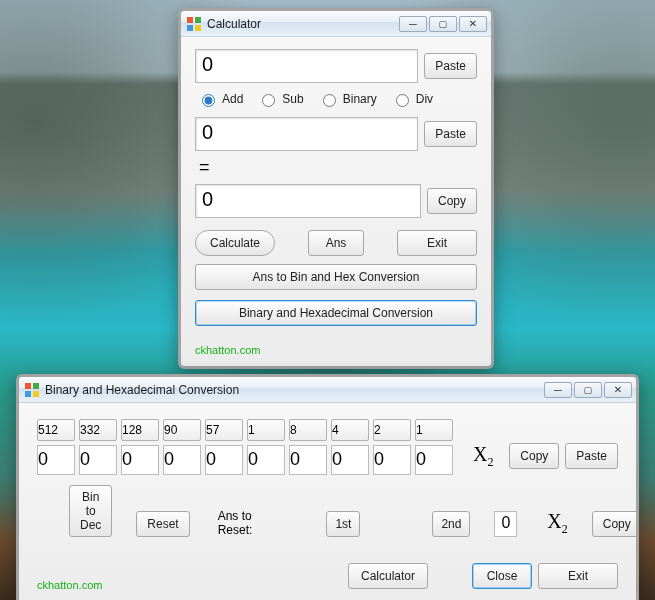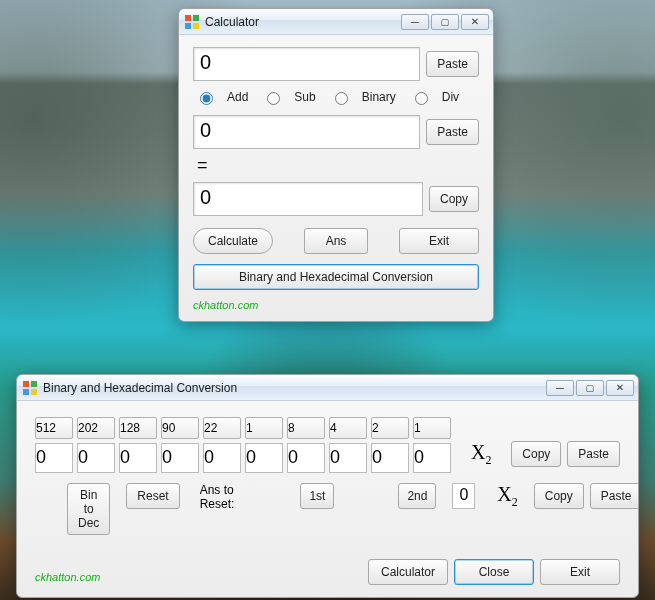--- a/index.html
+++ b/index.html
@@ -22,21 +22,21 @@
     position:absolute; inset:0;
     background:
       radial-gradient(ellipse at 5% 20%, rgba(70,85,75,0.7) 0%, rgba(70,85,75,0) 30%),
       radial-gradient(ellipse at 95% 20%, rgba(80,100,90,0.7) 0%, rgba(80,100,90,0) 30%),
       radial-gradient(ellipse at 50% 90%, rgba(40,30,20,0.6) 0%, rgba(40,30,20,0) 35%);
     pointer-events:none;
   }
   .window {
     position: absolute;
     background: #0ea5e9;
-    border: 1px solid #a3a3a3;
+    border: 3px solid #a3a3a3;
     border-radius: 6px;
     box-shadow: 0 4px 18px rgba(0,0,0,0.35), 0 0 0 1px rgba(255,255,255,0.25) inset;
     overflow: hidden;
   }
   .titlebar {
     height: 26px;
     background: linear-gradient(to bottom, #fafcfe 0%, #e6eef6 45%, #d4e1ef 46%, #e9f1f8 100%);
     border-bottom: 1px solid #c6d2de;
     display: flex;
     align-items: center;
@@ -93,24 +93,24 @@
     color:#222;
     cursor:default;
     min-height:26px;
   }
   .btn.wide { width:100%; }
   .btn.blue {
     border:1.5px solid #2b90d9;
     box-shadow:0 0 0 1px rgba(43,144,217,.35) inset;
   }
   .radios { display:flex; gap:14px; align-items:center; margin:2px 0 10px 2px; }
-  .radios label { display:flex; align-items:center; gap:11px; color:#222; }
+  .radios label { display:flex; align-items:center; gap:4px; color:#222; }
   .radios input { accent-color:#2b7cc0; }
   .eq { font:18px Arial; margin:-2px 0 6px 4px; color:#000; }
-  .footer-link { color:#16b018; font-size:11px; margin-top:9px;font-style:italic; }
+  .footer-link { color:#16b018; font-size:11px; margin-top:18px; }
   
   .bit-hdr, .bit-row { display:flex; gap:4px; }
   .bitcell {
     width:38px; text-align:left;
   }
   .bit-hdr .bitcell {
     border:1px solid #b0b0b0;
     background:linear-gradient(to bottom,#fdfdfd,#ececec);
     border-radius:2px;
     height:22px; line-height:20px; font-size:12px;
@@ -120,21 +120,21 @@
     background:#fff;
     height:30px; font:18px Arial; line-height:26px;
   }
   .subscript { font:20px "Times New Roman", serif; margin-left:6px; }
   .subscript sub { font-size:12px; }
   .group-right { display:flex; gap:6px; margin-left:auto; }
   .decbox {
     width:70px; height:26px; border:1px solid #bbb; background:#fff;
     text-align:right; padding:2px 6px; font:16px Arial;
   }
-  .row2 { display:flex; align-items:flex-start; gap:16px; margin-top:10px;padding-left:32px; }
+  .row2 { display:flex; align-items:flex-end; gap:24px; margin-top:10px;padding-left:32px; }
   .ans-label { margin-left:4px; margin-right:2px; }
   .small-btn { padding:4px 8px;margin-left:48px; }
   .bh-bottom {
     display:flex; align-items:center; margin-top:24px;
   }
 </style>
 </head>
 <body>
 <div class="wallpaper-overlay"></div>
 
@@ -175,22 +175,25 @@
       <div class="textbox calc-input">0</div>
       <button class="btn">Paste</button>
     </div>
     <div class="eq">=</div>
     <div class="row">
       <div class="textbox calc-input">0</div>
       <button class="btn">Copy</button>
     </div>
     <div class="row" style="justify-content:space-between; margin-top:12px;">
       <button class="btn" style="width:80px;border-radius:13px;">Calculate</button>
-      <button class="btn" style="width:64px;">Ans</button>
+      <button class="btn" style="width:56px;">Ans</button>
       <button class="btn" style="width:80px;">Exit</button>
+    </div>
+    <div class="row">
+      <button class="btn wide">Ans to Bin and Hex Conversion</button>
     </div>
     <div class="row" style="margin-top:10px;">
       <button class="btn wide blue">Binary and Hexadecimal Conversion</button>
     </div>
     <div class="footer-link">ckhatton.com</div>
   </div>
 </div>
 
 <div class="window" style="left:16px; top:374px; width:623px;">
   <div class="titlebar">
@@ -200,24 +203,24 @@
       <div class="winbtn min"></div>
       <div class="winbtn max"></div>
       <div class="winbtn close"></div>
     </div>
   </div>
   <div class="client" style="padding:16px 18px 12px 18px;">
     <div style="display:flex; align-items:flex-start; gap:14px;">
       <div>
         <div class="bit-hdr" id="bit-headers">
             <div class="bitcell">512</div>
-            <div class="bitcell">202</div>
+            <div class="bitcell">332</div>
             <div class="bitcell">128</div>
             <div class="bitcell">90</div>
-            <div class="bitcell">22</div>
+            <div class="bitcell">57</div>
             <div class="bitcell">1</div>
             <div class="bitcell">8</div>
             <div class="bitcell">4</div>
             <div class="bitcell">2</div>
             <div class="bitcell">1</div>
           </div>
         <div class="bit-row" id="bit-values" style="margin-top:4px;">
             <div class="bitcell">0</div>
             <div class="bitcell">0</div>
             <div class="bitcell">0</div>
@@ -248,18 +251,18 @@
       <div class="group-right">
         <button class="btn">Copy</button>
         <button class="btn">Paste</button>
       </div>
     </div>
 
     <div class="bh-bottom">
       <div class="footer-link">ckhatton.com</div>
       <div class="group-right">
         <button class="btn" style="width:80px;">Calculator</button>
-        <button class="btn blue" style="width:80px;">Close</button>
+        <button class="btn blue" style="width:60px;margin-left:38px;">Close</button>
         <button class="btn" style="width:80px;">Exit</button>
       </div>
     </div>
   </div>
 </div>
 
 </body></html>

